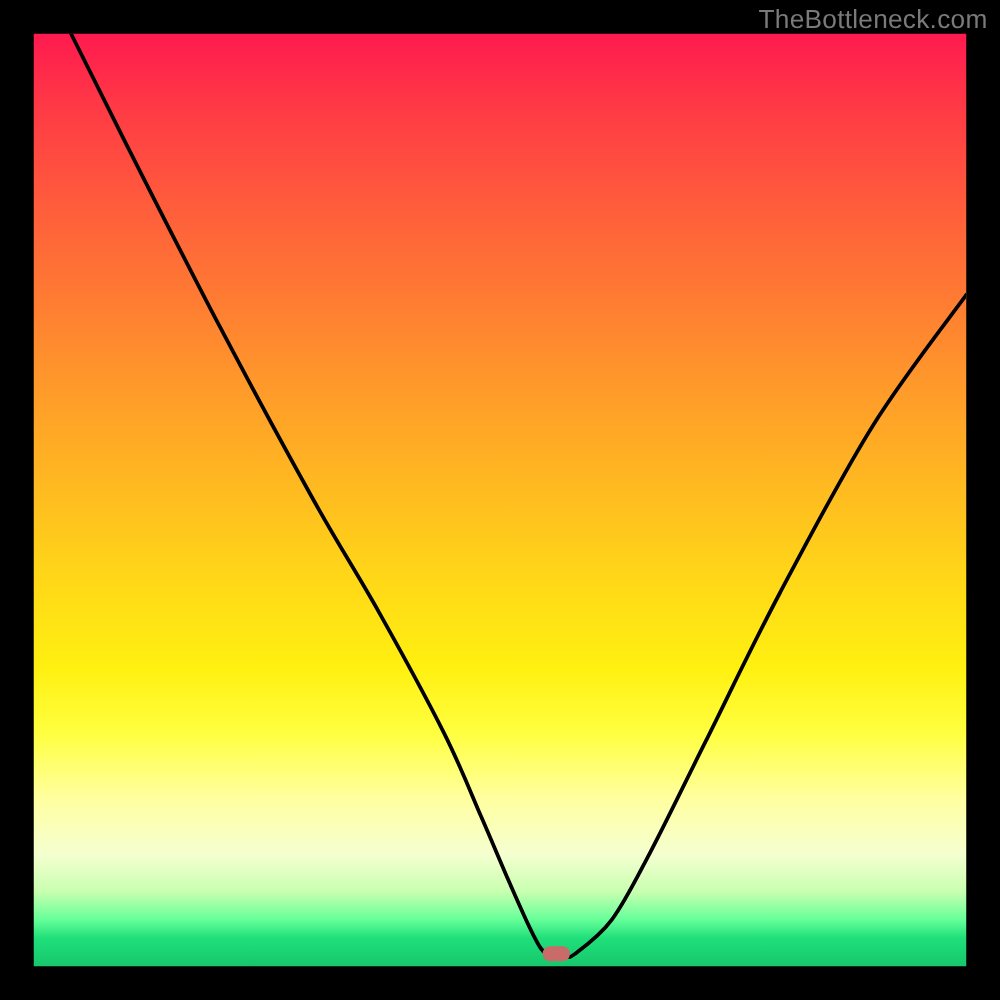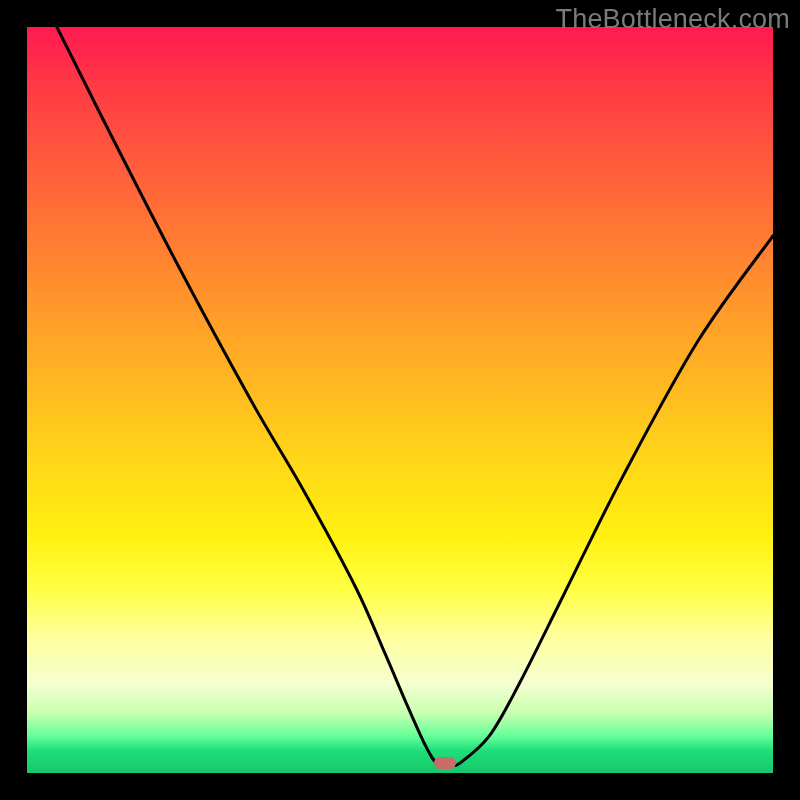--- a/index.html
+++ b/index.html
@@ -58,21 +58,21 @@
     height: 12px;
     border-radius: 6px;
     background: #c96b68;
     transform: translate(-50%, -50%);
   }
   .watermark {
     position: absolute;
     top: 4px;
     right: 10px;
     color: #7a7a7a;
-    font-size: 27px;
+    font-size: 21px;
     letter-spacing: 0.2px;
   }
 </style>
 </head>
 <body>
 
 <div class="frame">
   <div class="plot-area">
     <svg class="curve" viewBox="0 0 746 746" preserveAspectRatio="none">
       <path id="curve-path" d="M 29.84 0.00 C 37.30 14.92, 54.71 50.35, 74.60 89.52 C 94.49 128.68, 124.33 187.74, 149.20 234.99 C 174.07 282.24, 202.66 335.08, 223.80 373.00 C 244.94 410.92, 258.61 431.44, 276.02 462.52 C 293.43 493.60, 314.56 532.15, 328.24 559.50 C 341.92 586.85, 349.38 606.75, 358.08 626.64 C 366.78 646.53, 373.62 663.32, 380.46 678.86 C 387.30 694.40, 394.14 710.32, 399.11 719.89 C 404.08 729.46, 405.95 733.44, 410.30 736.30 C 414.65 739.16, 421.49 737.05, 425.22 737.05 C 428.95 737.05, 426.46 741.03, 432.68 736.30 C 438.90 731.58, 452.57 722.00, 462.52 708.70 C 472.47 695.40, 479.93 680.10, 492.36 656.48 C 504.79 632.86, 519.71 601.77, 537.12 566.96 C 554.53 532.15, 574.42 489.87, 596.80 447.60 C 619.18 405.33, 646.53 353.11, 671.40 313.32 C 696.27 273.53, 733.57 226.29, 746.00 208.88" fill="none" stroke="#000000" stroke-width="3" stroke-linejoin="round" stroke-linecap="round"></path>

